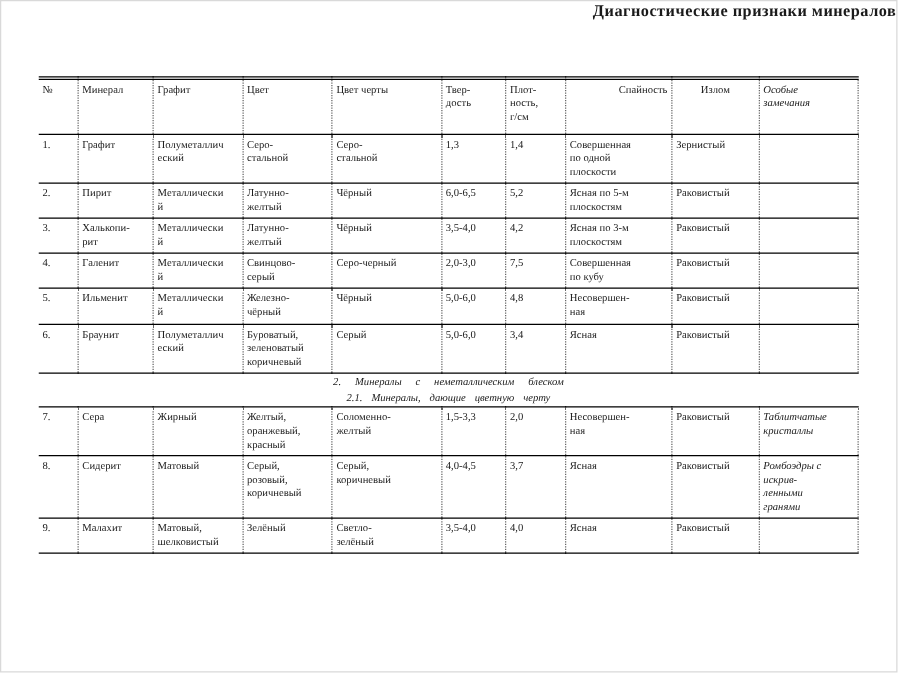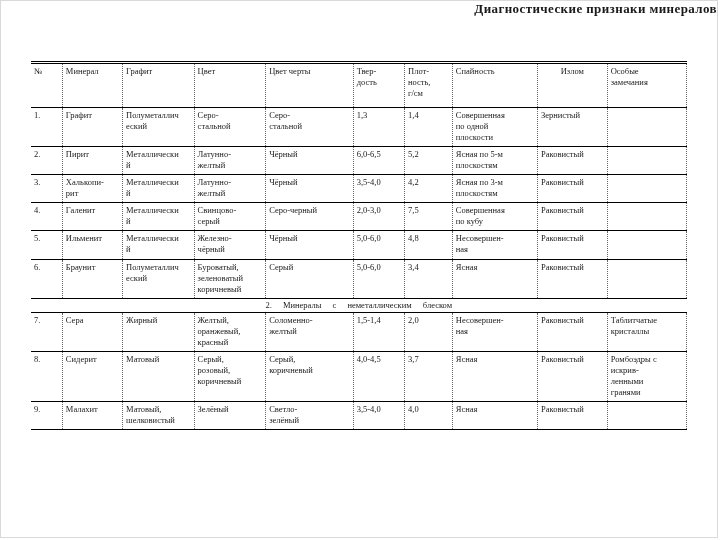--- a/index.html
+++ b/index.html
@@ -23,21 +23,21 @@
   }
   th,td{
     vertical-align:top;
     padding:2px 3px 3px 3px;
     white-space:pre-line;
     border-left:1px dotted #666;
     overflow:hidden;
     word-wrap:break-word;
   }
   th:first-child,td:first-child{border-left:none;}
-  th:last-child,td:last-child{border-right:1px dotted #666;}
+  th:last-child,td:last-child{border-right:1px dotted #666;font-style:italic;}
   thead tr{border-top:3px double #000;border-bottom:1px solid #000;}
   th{
     font-weight:normal;
     text-align:left;
     height:38px;
     font-size:8.5px;
   }
   tbody tr{border-top:1px solid #000;}
   tbody tr:first-child{border-top:none;}
   tbody tr:last-child{border-bottom:1px solid #000;}
@@ -64,21 +64,21 @@
           <th style="width: 4.3%;">№</th>
           <th style="width: 9.1%;">Минерал</th>
           <th style="width: 11%;">Графит</th>
           <th style="width: 11%;">Цвет</th>
           <th style="width: 13.7%;">Цвет черты</th>
           <th style="width: 7.6%;">Твер-
 дость</th>
           <th style="width: 7%;">Плот-
 ность,
 г/см</th>
-          <th style="width: 13.3%;">Спайность</th>
+          <th style="width: 13.3%; text-align: right;">Спайность</th>
           <th style="width: 10.7%; text-align: center;">Излом</th>
           <th style="width: 12.3%;">Особые
 замечания</th>
         </tr>
       </thead>
     <tbody>
         <tr class="data-row">
           <td>1.</td>
           <td>Графит</td>
           <td>Полуметаллич
@@ -167,30 +167,33 @@
           <td>Серый</td>
           <td>5,0-6,0</td>
           <td>3,4</td>
           <td>Ясная</td>
           <td>Раковистый</td>
           <td></td>
         </tr>
         <tr class="section-row">
           <td colspan="10">2.  Минералы  с  неметаллическим  блеском</td>
         </tr>
+        <tr class="section-row sub">
+          <td colspan="10">2.1.  Минералы,  дающие цветную черту</td>
+        </tr>
         <tr class="data-row">
           <td>7.</td>
           <td>Сера</td>
           <td>Жирный</td>
           <td>Желтый,
 оранжевый,
 красный</td>
           <td>Соломенно-
 желтый</td>
-          <td>1,5-1,4</td>
+          <td>1,5-3,3</td>
           <td>2,0</td>
           <td>Несовершен-
 ная</td>
           <td>Раковистый</td>
           <td>Таблитчатые
 кристаллы</td>
         </tr>
         <tr class="data-row">
           <td>8.</td>
           <td>Сидерит</td>

